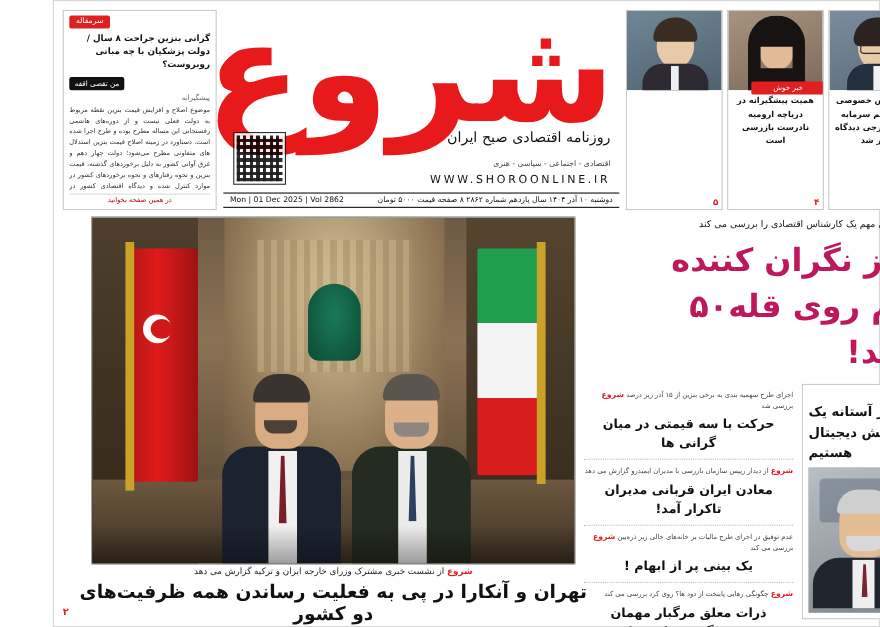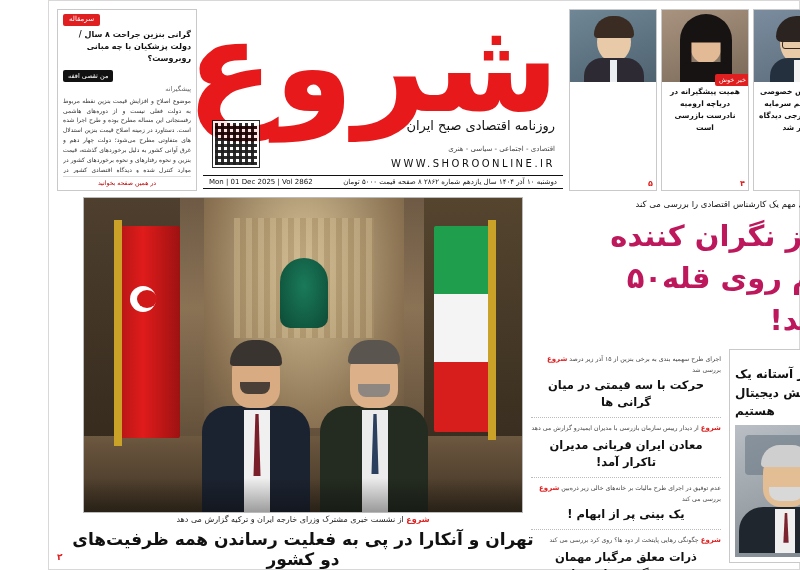--- a/index.html
+++ b/index.html
@@ -173,21 +173,21 @@
     font-size: 8px;
     color: #e02020;
     font-weight: bold;
   }
   .tn-badge {
     position: absolute;
     top: 64px; right: -2px;
     background: #e02020;
     color: #fff;
     font-size: 6.5px;
-    padding: 2px 4px;
+    padding: 2px 20px;
     border-radius: 2px;
     z-index: 3;
     direction: rtl;
   }
 
   
   .face { position: absolute; border-radius: 50%; }
 
   
   .mainphoto {

